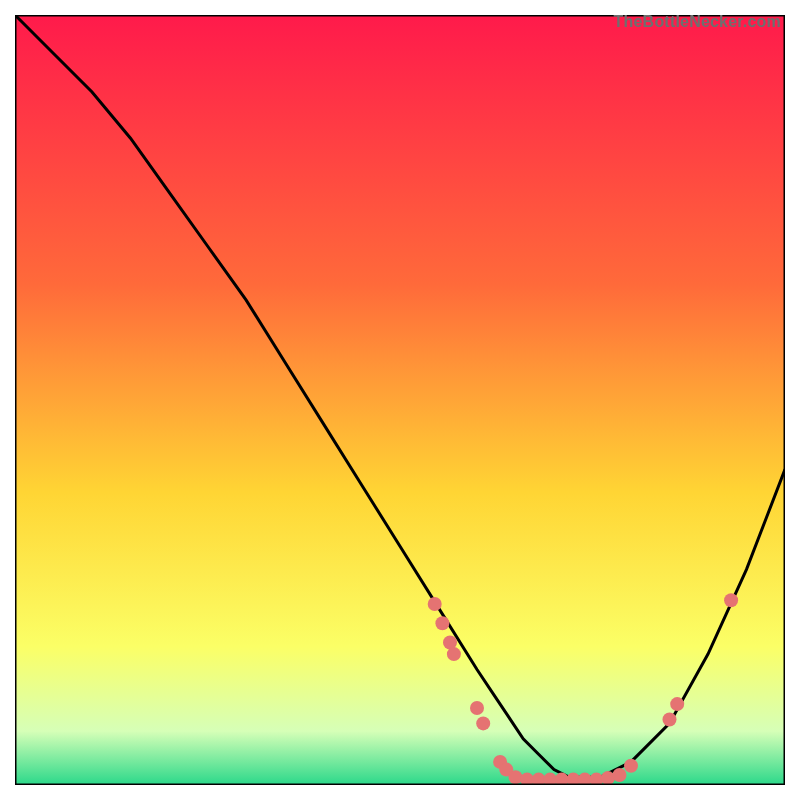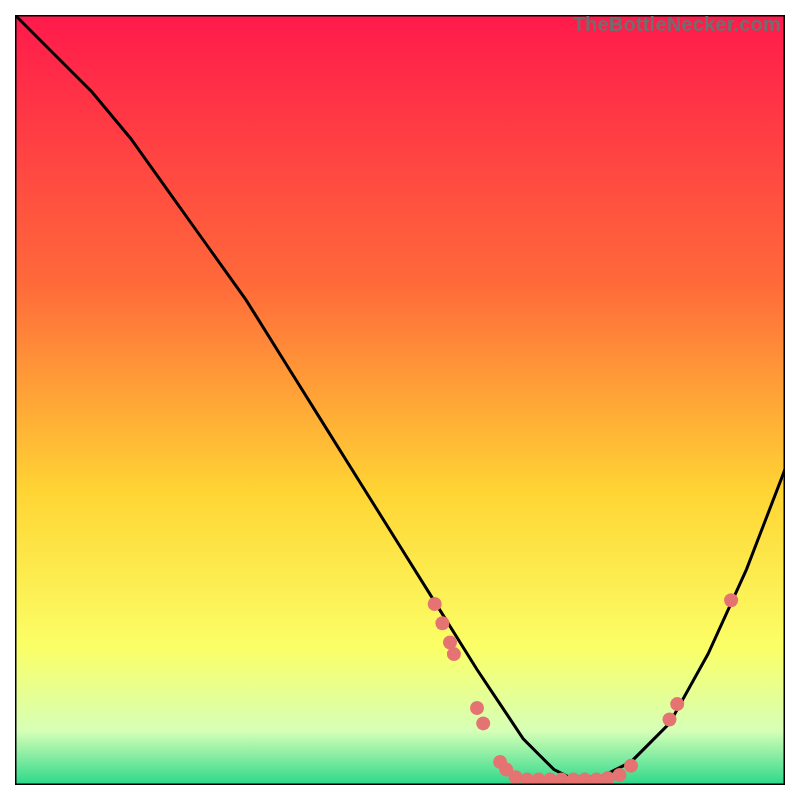--- a/index.html
+++ b/index.html
@@ -22,21 +22,21 @@
     position: absolute;
     left: 0;
     top: 0;
     width: 770px;
     height: 770px;
   }
   .watermark {
     position: absolute;
     top: -2px;
     right: 4px;
-    font-size: 20px;
+    font-size: 16px;
     font-weight: 600;
     color: #6f6f6f;
     letter-spacing: 0.2px;
     text-align: right;
   }
   svg {
     display: block;
   }
 </style>
 </head>

